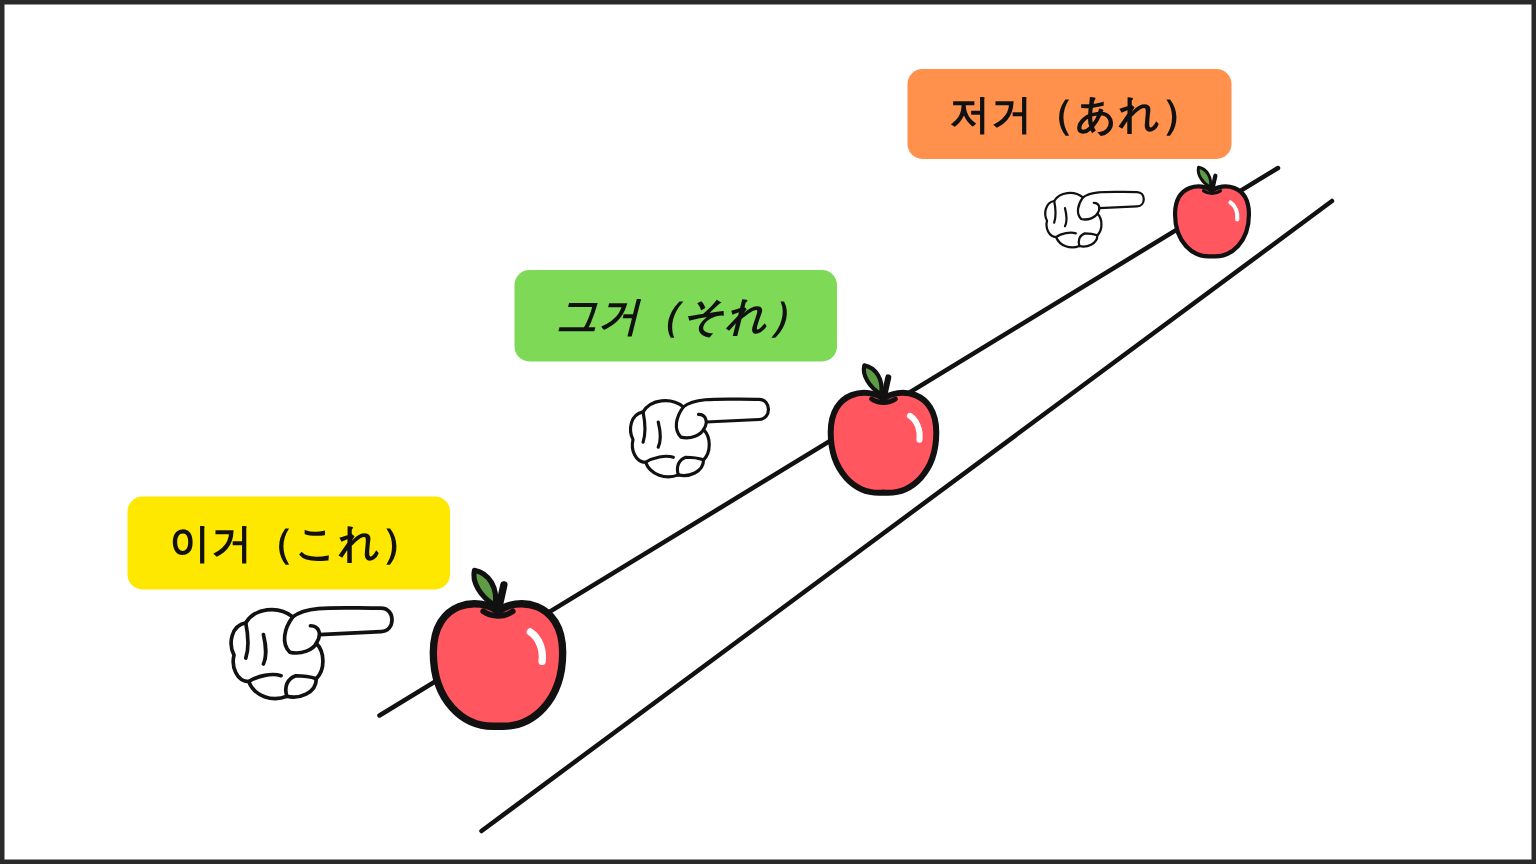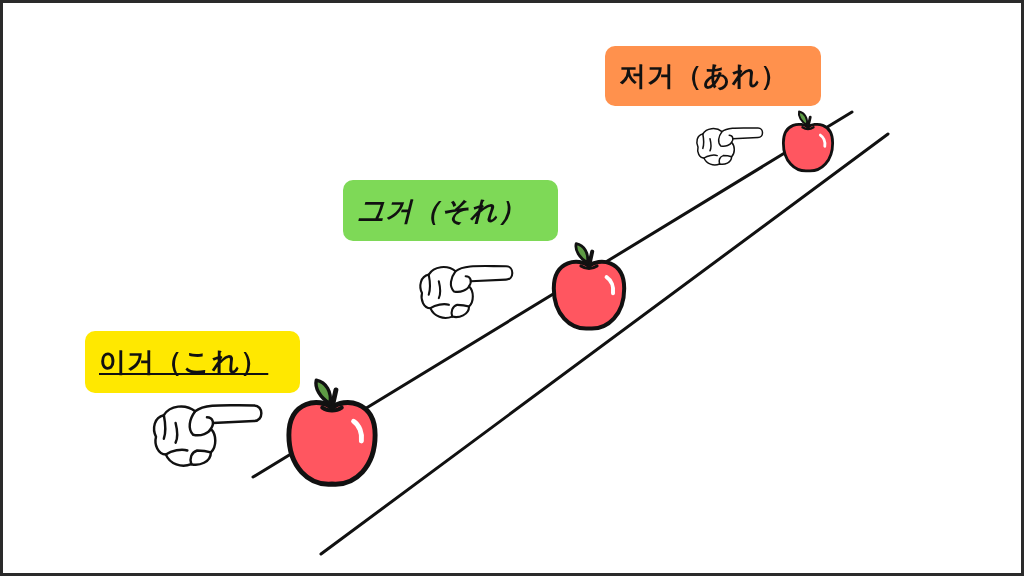--- a/index.html
+++ b/index.html
@@ -14,21 +14,21 @@
     background: #ffffff; overflow: hidden;
   }
   .canvas { position: absolute; left: -3px; top: -3px; width: 1024px; height: 576px; }
   .label {
     position: absolute;
     border-radius: 10px;
     font-weight: bold;
     font-size: 27px;
     color: #111111;
     display: flex; align-items: center;
-    padding-left: 14px;
+    padding-left: 28px;
     box-sizing: border-box;
     letter-spacing: 1px;
     white-space: nowrap;
   }
   .label-this { left: 85px; top: 331px; width: 215px; height: 62px; }
   .label-that-near { left: 343px; top: 180px; width: 215px; height: 61px; }
   .label-that-far { left: 605px; top: 46px; width: 216px; height: 60px; }
 </style>
 </head>
 <body>
@@ -78,15 +78,15 @@
       <g transform="translate(422,283) scale(0.84)">
         <use href="#hand"></use>
       </g>
       <g transform="translate(698,140) scale(0.6)">
         <use href="#hand"></use>
       </g>
     </svg>
   </div>
 </div>
 
-<div class="label label-this" style="background: rgb(255, 232, 0); text-decoration: underline;">이거（これ）</div>
+<div class="label label-this" style="background: rgb(255, 232, 0);">이거（これ）</div>
 <div class="label label-that-near" style="background: rgb(126, 217, 87); font-style: italic;">그거（それ）</div>
 <div class="label label-that-far" style="background: rgb(255, 145, 77);">저거（あれ）</div>
 
 </body></html>

